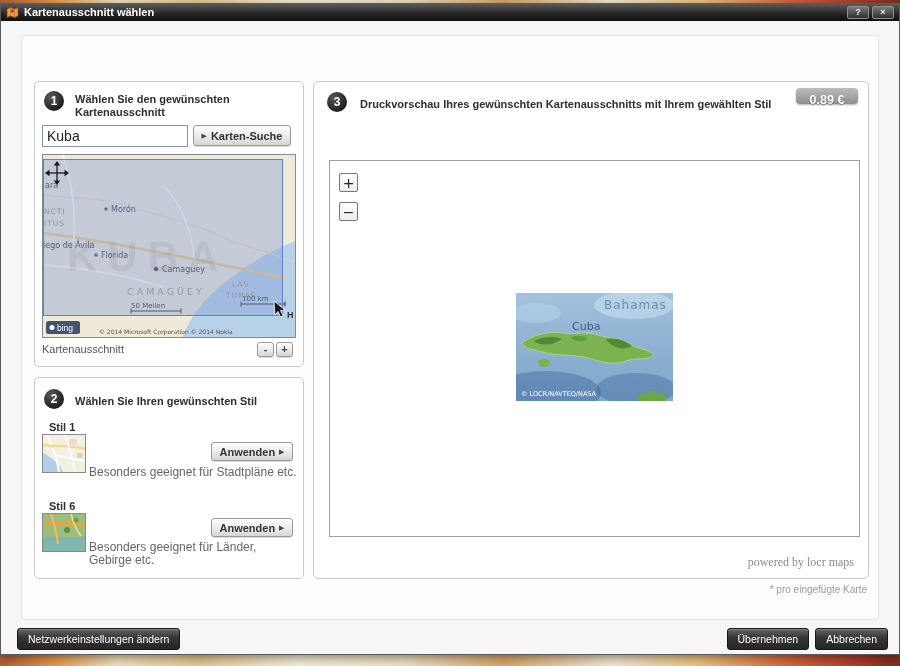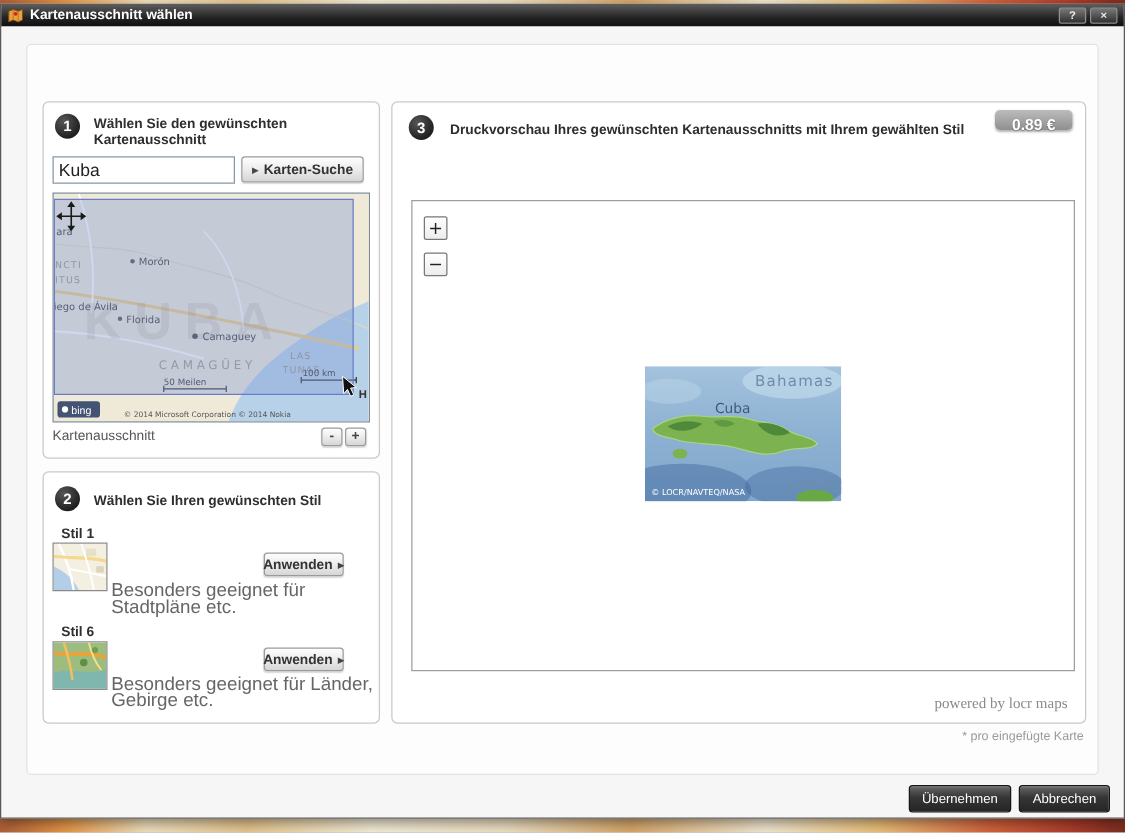--- a/index.html
+++ b/index.html
@@ -34,22 +34,22 @@
     font-family:inherit;padding:0;}
   .arr{font-family:"DejaVu Sans",sans-serif;font-size:7px;color:#444;}
   .btn-search{position:absolute;left:158px;top:43px;width:98px;height:21px;}
   .bing-map{position:absolute;left:7px;top:72px;width:252px;height:182px;border:1px solid #7d8b99;display:block;}
   .map-caption{position:absolute;left:7px;top:261px;font-size:11px;color:#555;}
   .mini-btn{position:absolute;width:17px;height:15px;font-size:11px;line-height:13px;font-weight:bold;color:#444;}
   .btn-minus{left:222px;top:260px;}
   .btn-plus{left:241px;top:260px;}
   .style-name{position:absolute;font-size:11px;font-weight:bold;color:#2e2e2e;}
   .thumb{position:absolute;width:42px;height:37px;border:1px solid #8a8a8a;display:block;}
-  .btn-apply{position:absolute;left:176px;width:64px;height:19px;}
-  .style-desc{position:absolute;left:54px;width:210px;font-size:15px;color:#666;line-height:13px;}
+  .btn-apply{position:absolute;left:176px;width:82px;height:19px;}
+  .style-desc{position:absolute;left:54px;width:210px;font-size:12px;color:#666;line-height:13px;}
   .price-badge{position:absolute;right:10px;top:6px;width:62px;height:16px;border-radius:4px;
     background:linear-gradient(#bcbcbc,#8f8f8f);color:#fff;font-size:12.5px;font-weight:bold;
     text-align:center;line-height:24px;text-shadow:0 1px 1px rgba(0,0,0,.35);
     box-shadow:0 1px 2px rgba(0,0,0,.3);}
   .preview-area{position:absolute;left:15px;top:78px;width:529px;height:375px;
     background:#fff;border:1px solid #9f9f9f;}
   .zoom-btn{position:absolute;left:9px;width:19px;height:19px;background:linear-gradient(#fff,#ededed);
     border:1px solid #777;border-radius:2px;font-size:14px;line-height:16px;text-align:center;
     color:#222;font-family:"DejaVu Sans",sans-serif;padding:0;}
   .zoom-in{top:12px;}
@@ -223,18 +223,19 @@
         <text class="pm-sea" x="116" y="99">Jamaica</text>
         <text class="pm-copy" x="5" y="103">© LOCR/NAVTEQ/NASA</text>
       </svg>
     </div>
 
     <div class="powered-by">powered by locr maps</div>
   </div>
 
   <div class="footnote">* pro eingefügte Karte</div>
 
+  <button class="btn-dark btn-network">Netzwerkeinstellungen ändern</button>
   <div class="footer-right">
     <button class="btn-dark">Übernehmen</button>
     <button class="btn-dark">Abbrechen</button>
   </div>
 
 </div>
 
 </body></html>

